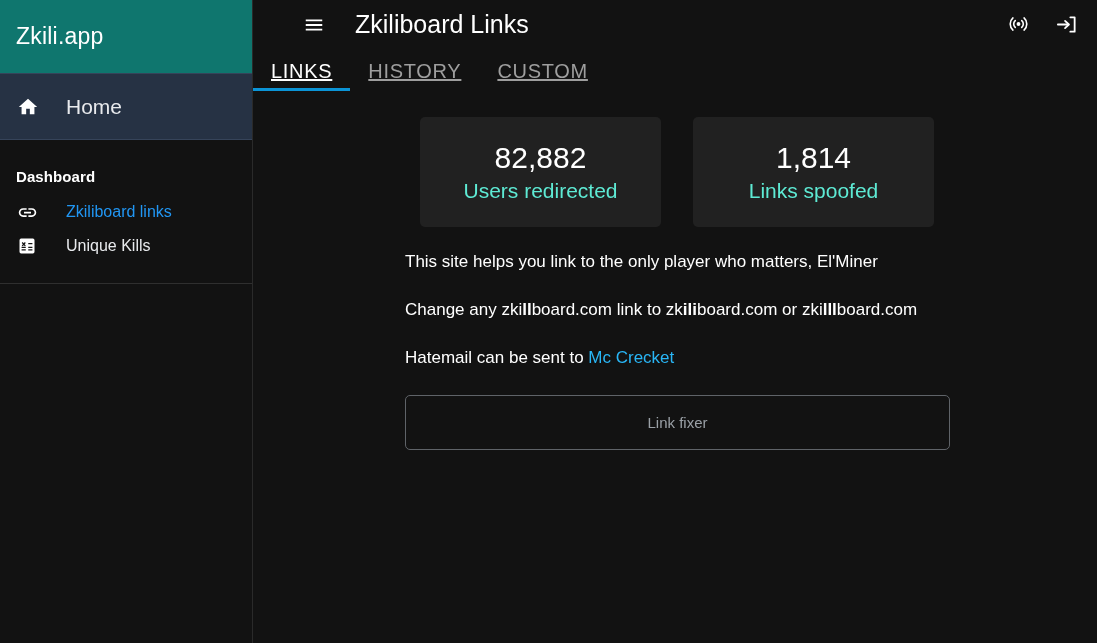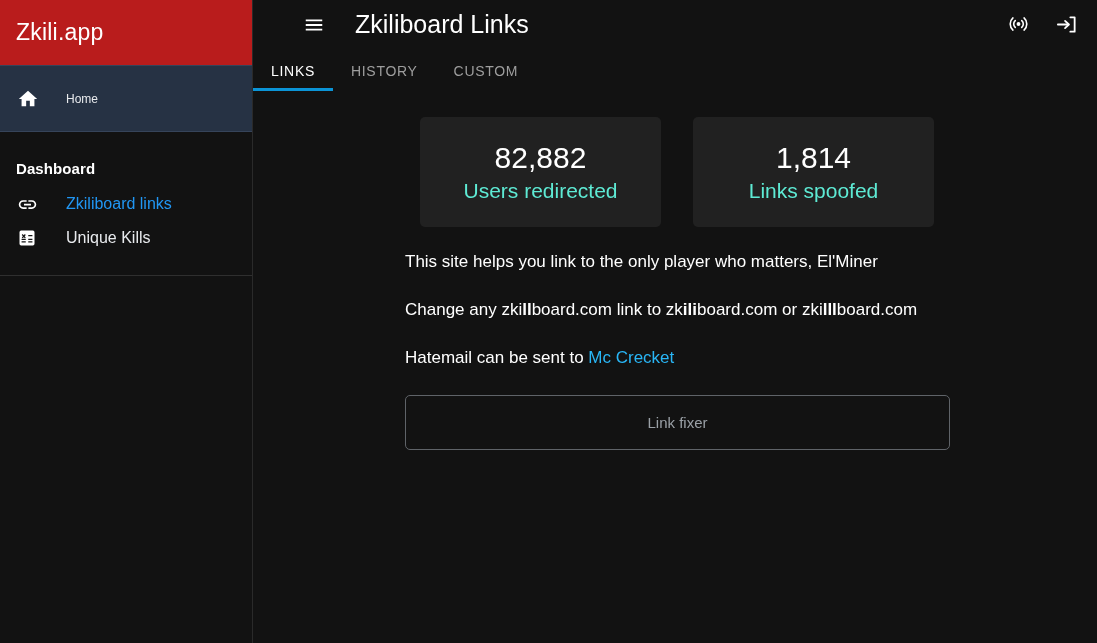--- a/index.html
+++ b/index.html
@@ -19,22 +19,22 @@
   
   .sidebar {
     width: 253px;
     flex: 0 0 253px;
     background: #121212;
     border-right: 1px solid #2a2a2a;
     display: flex;
     flex-direction: column;
   }
   .sidebar-brand {
-    height: 66px;
-    background: #b91c1c;
+    height: 74px;
+    background: #0f766e;
     display: flex;
     align-items: center;
     padding: 0 16px;
     border-bottom: 1px solid #36445a;
   }
   .sidebar-brand-text {
     color: #ffffff;
     font-size: 23px;
     font-weight: 400;
     letter-spacing: 0.2px;
@@ -49,21 +49,21 @@
     cursor: pointer;
   }
   .nav-home .ico {
     width: 24px; height: 24px;
     display: flex; align-items: center; justify-content: center;
     margin-right: 26px;
     color: #ffffff;
   }
   .nav-home-label {
     color: #e8eaed;
-    font-size: 12px;
+    font-size: 21px;
   }
   .section-label {
     color: #ffffff;
     font-size: 15px;
     font-weight: 700;
     padding: 28px 16px 10px 16px;
     letter-spacing: 0.1px;
   }
   .nav-list { padding-bottom: 10px; }
   .nav-item {
@@ -135,29 +135,30 @@
     cursor: pointer;
   }
 
   .tabs {
     display: flex;
     align-items: flex-end;
     height: 42px;
     padding-left: 0;
   }
   .tab {
-    font-size: 14px;
+    font-size: 20px;
     font-weight: 500;
     letter-spacing: 0.7px;
     color: #9e9e9e;
     padding: 0 18px;
     height: 40px;
     line-height: 40px;
     cursor: pointer;
     border-bottom: 3px solid transparent;
+    text-decoration: underline;
   }
   .tab.active {
     color: #ffffff;
     border-bottom-color: #0b94d6;
   }
 
   .content {
     flex: 1;
     padding: 26px 0 0 0;
     overflow: hidden;

